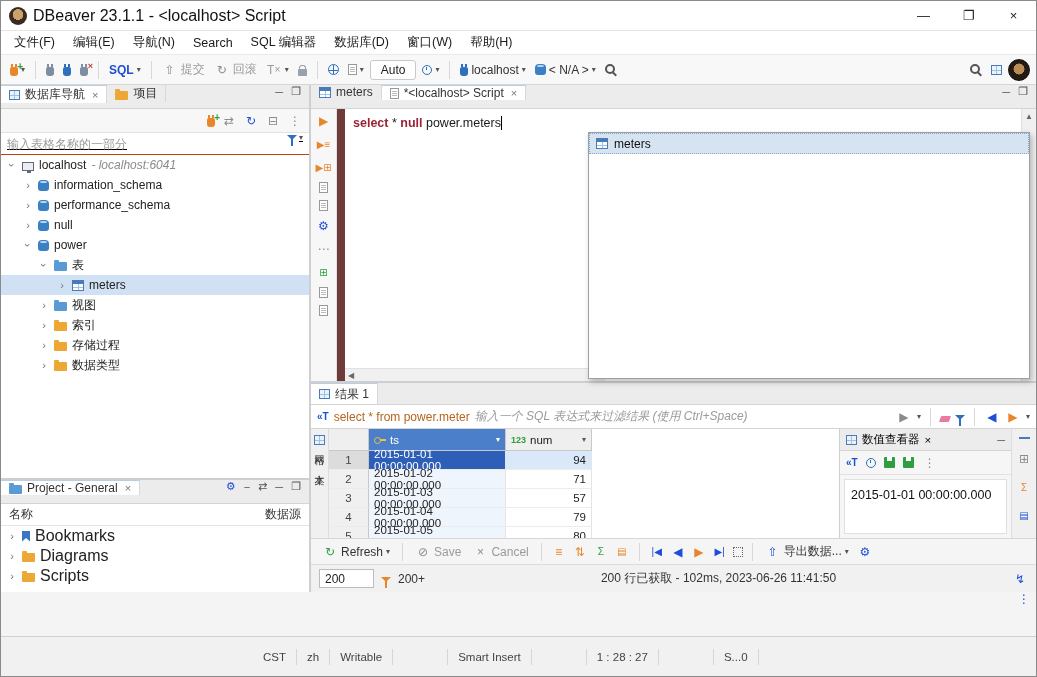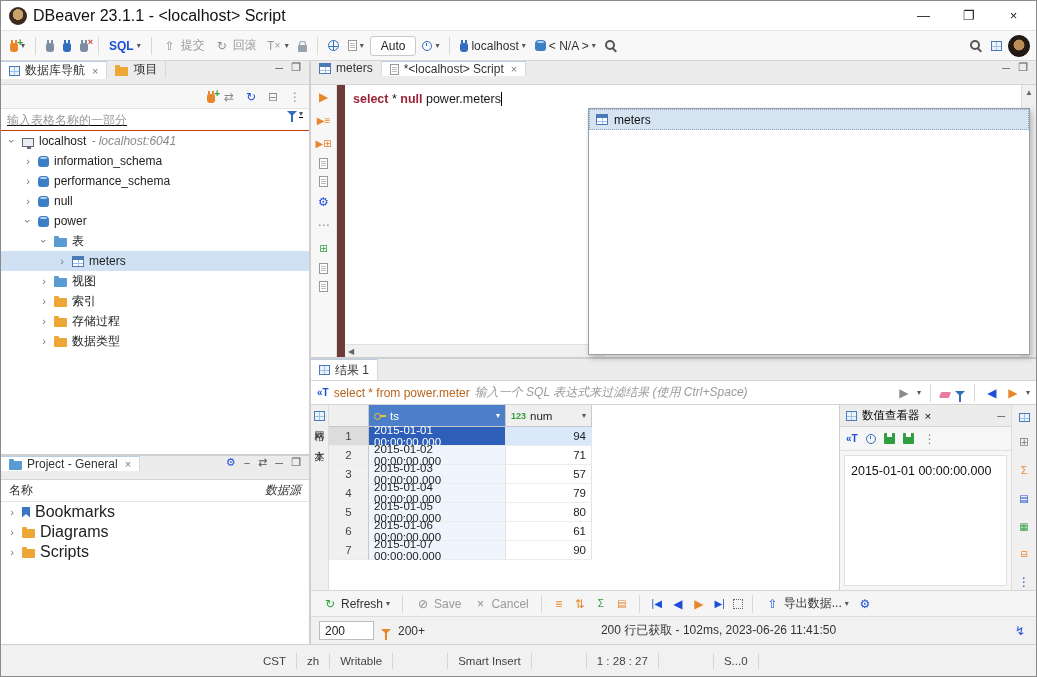--- a/index.html
+++ b/index.html
@@ -84,21 +84,21 @@
   .tree{flex:1;overflow:hidden;background:#fff;font-size:12px;}
   .trow{height:20px;display:flex;align-items:center;gap:5px;color:#222;white-space:nowrap;}
   .trow.sel{background:#cfe1f3;}
   .exp{width:10px;color:#777;font-size:11px;display:inline-flex;justify-content:center;flex:0 0 auto;}
   .exp.open{transform:rotate(90deg);}
   .lv0{padding-left:6px}.lv1{padding-left:22px}.lv2{padding-left:38px}.lv3{padding-left:56px}
   .tdetail{color:#8a8a8a;font-style:italic;}
   
   .project{flex:1;display:flex;flex-direction:column;background:#fff;}
   .proj-header{height:22px;display:flex;align-items:center;border-bottom:1px solid #e4e4e4;font-size:12px;color:#333;padding:0 8px;flex:0 0 auto;}
-  .proj-header .right{margin-left:auto;font-style:italic;}
+  .proj-header .right{margin-left:auto;}
   
   .editor{height:298px;display:flex;flex-direction:column;border-bottom:2px solid #cfcfcf;background:#fff;}
   .editor-body{flex:1;display:flex;position:relative;min-height:0;}
   .vtoolbar{width:26px;background:#f7f7f7;border-right:1px solid #e0e0e0;display:flex;flex-direction:column;align-items:center;padding-top:4px;gap:7px;flex:0 0 auto;}
   .ruler{width:8px;background:#6e3a3a;flex:0 0 auto;}
   .edit-text{flex:1;position:relative;background:#fff;font-family:"DejaVu Sans Mono","Liberation Mono",monospace;font-size:12.5px;padding:6px 4px 0 8px;white-space:pre;}
   .kw{color:#9b2335;font-weight:bold;}
   .idf{color:#1a1a1a;}
   .cursor{display:inline-block;width:1px;height:14px;background:#000;vertical-align:text-bottom;}
   .vscroll{width:15px;background:#f0f0f0;border-left:1px solid #e0e0e0;display:flex;flex-direction:column;align-items:center;flex:0 0 auto;}
@@ -136,40 +136,50 @@
   .vv-tabs{height:22px;display:flex;align-items:center;gap:5px;padding:0 6px;background:#ececec;border-bottom:1px solid #d4d4d4;font-size:11.5px;}
   .vv-toolbar{height:24px;display:flex;align-items:center;gap:8px;padding:0 6px;border-bottom:1px solid #e2e2e2;}
   .vv-content{flex:1;background:#fff;margin:4px;border:1px solid #e0e0e0;padding:8px 6px;font-size:12.5px;color:#111;}
   .right-strip{width:25px;background:#f0f0f0;border-left:1px solid #ddd;display:flex;flex-direction:column;align-items:center;gap:12px;padding-top:8px;flex:0 0 auto;}
   
   .res-toolbar{height:26px;background:#f5f5f5;border-top:1px solid #d6d6d6;display:flex;align-items:center;gap:5px;padding:0 8px;font-size:12px;color:#333;flex:0 0 auto;}
   .fetch-row{height:28px;background:#f1f1f1;border-top:1px solid #dcdcdc;display:flex;align-items:center;gap:7px;padding:0 8px;font-size:12px;color:#333;flex:0 0 auto;}
   .fetch-input{width:55px;height:19px;border:1px solid #bcbcbc;background:#fff;font-size:12px;padding:0 5px;color:#222;}
   .fetch-status{flex:1;text-align:center;color:#333;}
   
-  .statusbar{height:32px;background:#f1f1f1;border-top:1px solid #cfcfcf;display:flex;align-items:center;font-size:11.5px;color:#444;flex:0 0 auto;}
+  .statusbar{height:40px;background:#f1f1f1;border-top:1px solid #cfcfcf;display:flex;align-items:center;font-size:11.5px;color:#444;flex:0 0 auto;margin-top:44px;}
   .sb-spacer{width:252px;flex:0 0 auto;}
   .sb-item{padding:0 10px;height:16px;display:flex;align-items:center;border-right:1px solid #d6d6d6;white-space:nowrap;}
   .sb-gap{width:55px;border-right:1px solid #d6d6d6;height:16px;}
 </style>
 </head>
 <body>
 
 <div class="window">
 
   <div class="titlebar">
     <span class="app-logo"></span>
     <span class="title-text">DBeaver 23.1.1 - &lt;localhost&gt; Script</span>
     <div class="win-btns">
       <div class="win-btn">—</div>
       <div class="win-btn">❐</div>
       <div class="win-btn">×</div>
     </div>
   </div>
 
+  <div class="menubar">
+    <span class="menu-item">文件(F)</span>
+    <span class="menu-item">编辑(E)</span>
+    <span class="menu-item">导航(N)</span>
+    <span class="menu-item">Search</span>
+    <span class="menu-item">SQL 编辑器</span>
+    <span class="menu-item">数据库(D)</span>
+    <span class="menu-item">窗口(W)</span>
+    <span class="menu-item">帮助(H)</span>
+  </div>
 
   <div class="toolbar">
     <span class="tbtn">
         <span class="ci-plug orange">
           <span class="badge-plus">+</span>
         </span>
         <span class="caret">▾</span>
       </span>
     <span class="tsep"></span>
     <span class="tbtn">

